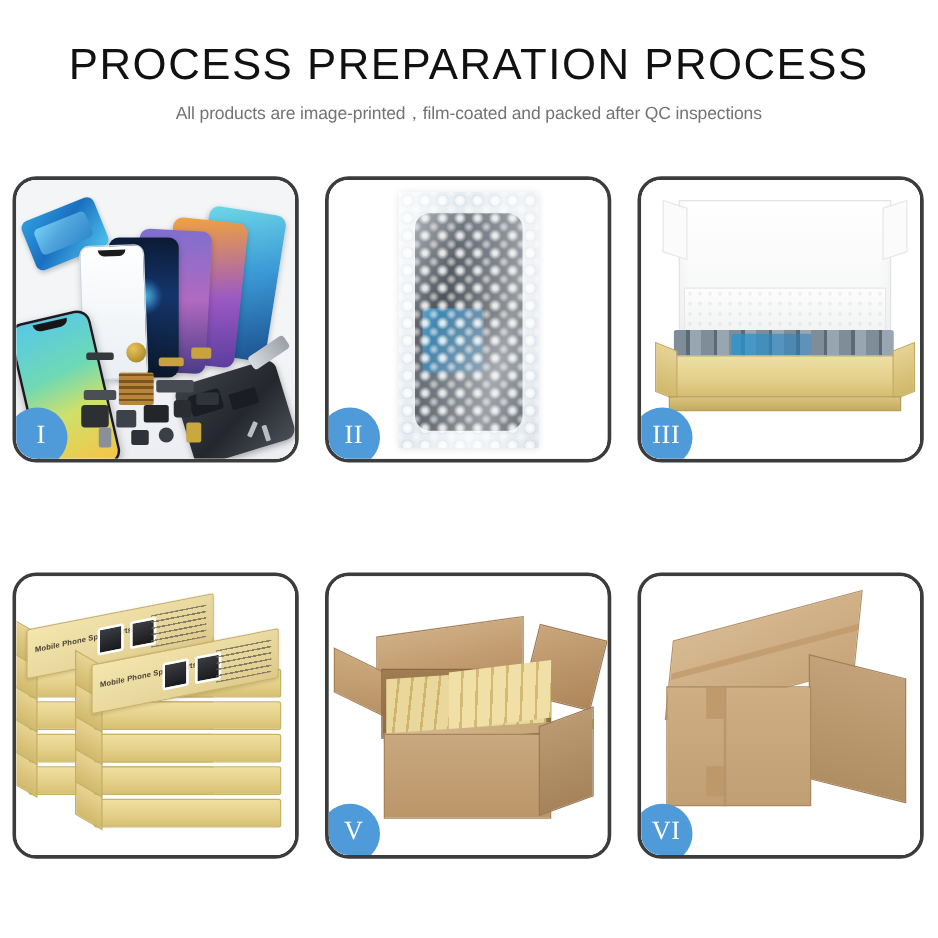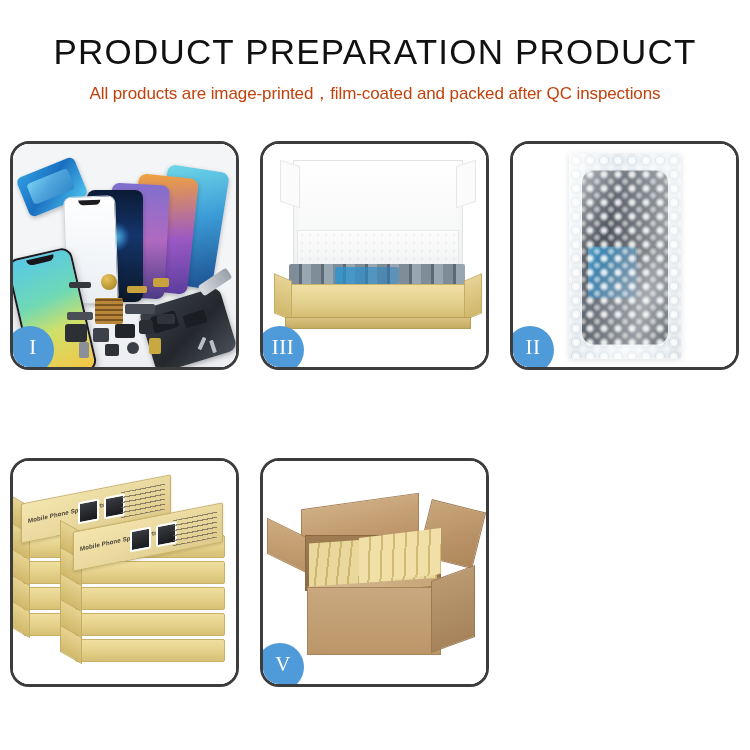--- a/index.html
+++ b/index.html
@@ -32,24 +32,24 @@
     font-size: 35px;
     font-weight: 400;
     letter-spacing: 1.2px;
     color: #111111;
     line-height: 1.05;
     white-space: nowrap;
   }
   .subtitle {
     margin-top: 11px;
     font-family: "Liberation Sans", sans-serif;
-    font-size: 17px;
+    font-size: 14px;
     font-weight: 400;
     letter-spacing: -0.1px;
-    color: #c2410c;
+    color: #737373;
     white-space: nowrap;
   }
 
   
   .grid {
     position: absolute;
     top: 141px;
     left: 10px;
     width: 730px;
     display: grid;
@@ -436,21 +436,21 @@
     position:absolute; left:66px; top:88px; width:2px; height:96px;
     background:#b28f66; opacity:.7;
   }
 </style>
 </head>
 <body>
 
 <div class="page">
 
   <div class="header">
-    <div class="title">PRODUCT PREPARATION PRODUCT</div>
+    <div class="title">PROCESS PREPARATION PROCESS</div>
     <div class="subtitle">All products are image-printed，film-coated and packed after QC inspections</div>
   </div>
 
   <div class="grid">
 
     <div class="panel">
       <div class="panel-photo">
         <div class="p1-bg"></div>
         <div class="film"></div>
         <div class="scr scr-a"></div>
@@ -479,41 +479,41 @@
           <div class="pt c15"></div>
           <div class="pt c16"></div>
         </div>
         <div class="screws"></div>
       </div>
       <div class="badge">I</div>
     </div>
 
     <div class="panel">
       <div class="panel-photo">
-        <div class="p3-bg"></div>
-        <div class="lidback"></div>
-        <div class="foam"></div>
-        <div class="contents"></div>
-        <div class="boxbody3"></div>
-        <div class="boxfront3"></div>
-      </div>
-      <div class="badge">III</div>
-    </div>
-
-    <div class="panel">
-      <div class="panel-photo">
         <div class="p2-bg"></div>
         <div class="bubblepack">
           <div class="innerphone"></div>
           <div class="bubbles"></div>
           <div class="bubbles2"></div>
           <div class="packsheen"></div>
         </div>
       </div>
       <div class="badge">II</div>
+    </div>
+
+    <div class="panel">
+      <div class="panel-photo">
+        <div class="p3-bg"></div>
+        <div class="lidback"></div>
+        <div class="foam"></div>
+        <div class="contents"></div>
+        <div class="boxbody3"></div>
+        <div class="boxfront3"></div>
+      </div>
+      <div class="badge">III</div>
     </div>
 
     <div class="panel">
       <div class="panel-photo">
         <div class="p4-bg"></div>
         <div class="stack">
           <div class="ybox l5"></div>
           <div class="ybox l4"></div>
           <div class="ybox l3"></div>
           <div class="ybox l2"></div>
@@ -551,15 +551,28 @@
         <div class="c5-inner"></div>
         <div class="c5-items"></div>
         <div class="c5-items2"></div>
         <div class="c5-lip"></div>
         <div class="c5-front"></div>
         <div class="c5-side"></div>
       </div>
       <div class="badge">V</div>
     </div>
 
+    <div class="panel">
+      <div class="panel-photo">
+        <div class="p6-bg"></div>
+        <div class="c6-top"></div>
+        <div class="c6-topseam"></div>
+        <div class="c6-side"></div>
+        <div class="c6-front"></div>
+        <div class="c6-seamv"></div>
+        <div class="c6-tape1"></div>
+        <div class="c6-tape2"></div>
+      </div>
+      <div class="badge">VI</div>
+    </div>
 
   </div>
 </div>
 
 </body></html>

